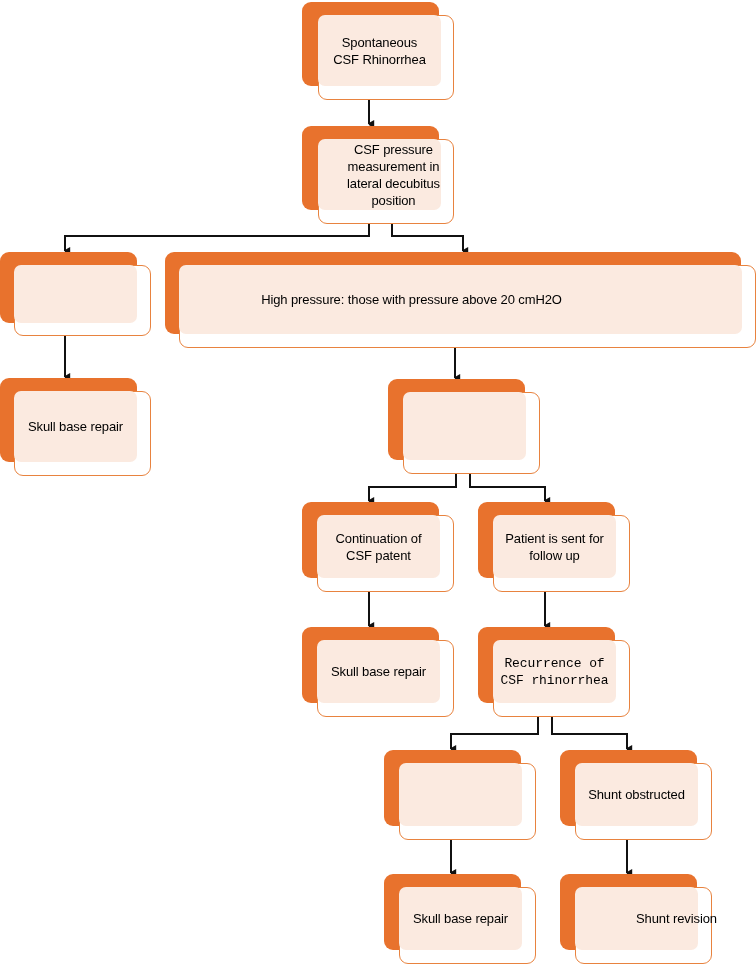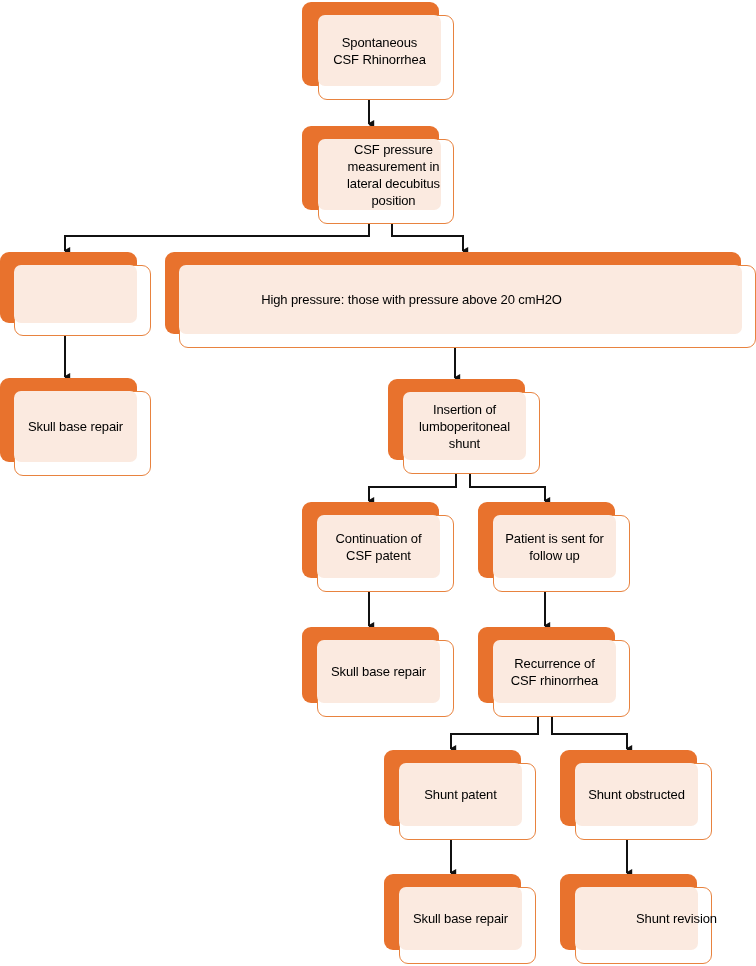--- a/index.html
+++ b/index.html
@@ -127,23 +127,20 @@
     <div class="shadow" style="width:137px;height:84px;"></div>
     <div class="outline" style="left:14px;top:13px;width:137px;height:85px;"></div>
     <div class="fill" style="left:14px;top:13px;width:123px;height:71px;"></div>
     <div class="label" style="left:14px;top:13px;width:123px;height:71px;">Skull base repair</div>
   </div>
 
   <div class="node" style="left:388px;top:379px;width:152px;height:95px;">
     <div class="shadow" style="width:137px;height:81px;"></div>
     <div class="outline" style="left:15px;top:13px;width:137px;height:82px;"></div>
     <div class="fill" style="left:15px;top:13px;width:123px;height:68px;"></div>
-    <div class="label" style="left:15px;top:13px;width:123px;height:68px;">Insertion of
-lumboperitoneal
-shunt</div>
   </div>
 
   <div class="node" style="left:302px;top:502px;width:152px;height:90px;">
     <div class="shadow" style="width:137px;height:76px;"></div>
     <div class="outline" style="left:15px;top:13px;width:137px;height:77px;"></div>
     <div class="fill" style="left:15px;top:13px;width:123px;height:63px;"></div>
     <div class="label" style="left:15px;top:13px;width:123px;height:63px;">Continuation of
 CSF patent</div>
   </div>
 
@@ -159,29 +156,28 @@
     <div class="shadow" style="width:137px;height:76px;"></div>
     <div class="outline" style="left:15px;top:13px;width:137px;height:77px;"></div>
     <div class="fill" style="left:15px;top:13px;width:123px;height:63px;"></div>
     <div class="label" style="left:15px;top:13px;width:123px;height:63px;">Skull base repair</div>
   </div>
 
   <div class="node" style="left:478px;top:627px;width:152px;height:90px;">
     <div class="shadow" style="width:137px;height:76px;"></div>
     <div class="outline" style="left:15px;top:13px;width:137px;height:77px;"></div>
     <div class="fill" style="left:15px;top:13px;width:123px;height:63px;"></div>
-    <div class="label" style="left:15px;top:13px;width:123px;height:63px;">Recurrence of
+    <div class="label" style="left:15px;top:13px;width:123px;height:63px;font-family:Liberation Mono, monospace;">Recurrence of
 CSF rhinorrhea</div>
   </div>
 
   <div class="node" style="left:384px;top:750px;width:152px;height:90px;">
     <div class="shadow" style="width:137px;height:76px;"></div>
     <div class="outline" style="left:15px;top:13px;width:137px;height:77px;"></div>
     <div class="fill" style="left:15px;top:13px;width:123px;height:63px;"></div>
-    <div class="label" style="left:15px;top:13px;width:123px;height:63px;">Shunt patent</div>
   </div>
 
   <div class="node" style="left:560px;top:750px;width:152px;height:90px;border-radius:6px;">
     <div class="shadow" style="width:137px;height:76px;"></div>
     <div class="outline" style="left:15px;top:13px;width:137px;height:77px;"></div>
     <div class="fill" style="left:15px;top:13px;width:123px;height:63px;"></div>
     <div class="label" style="left:15px;top:13px;width:123px;height:63px;">Shunt obstructed</div>
   </div>
 
   <div class="node" style="left:384px;top:874px;width:152px;height:90px;">

